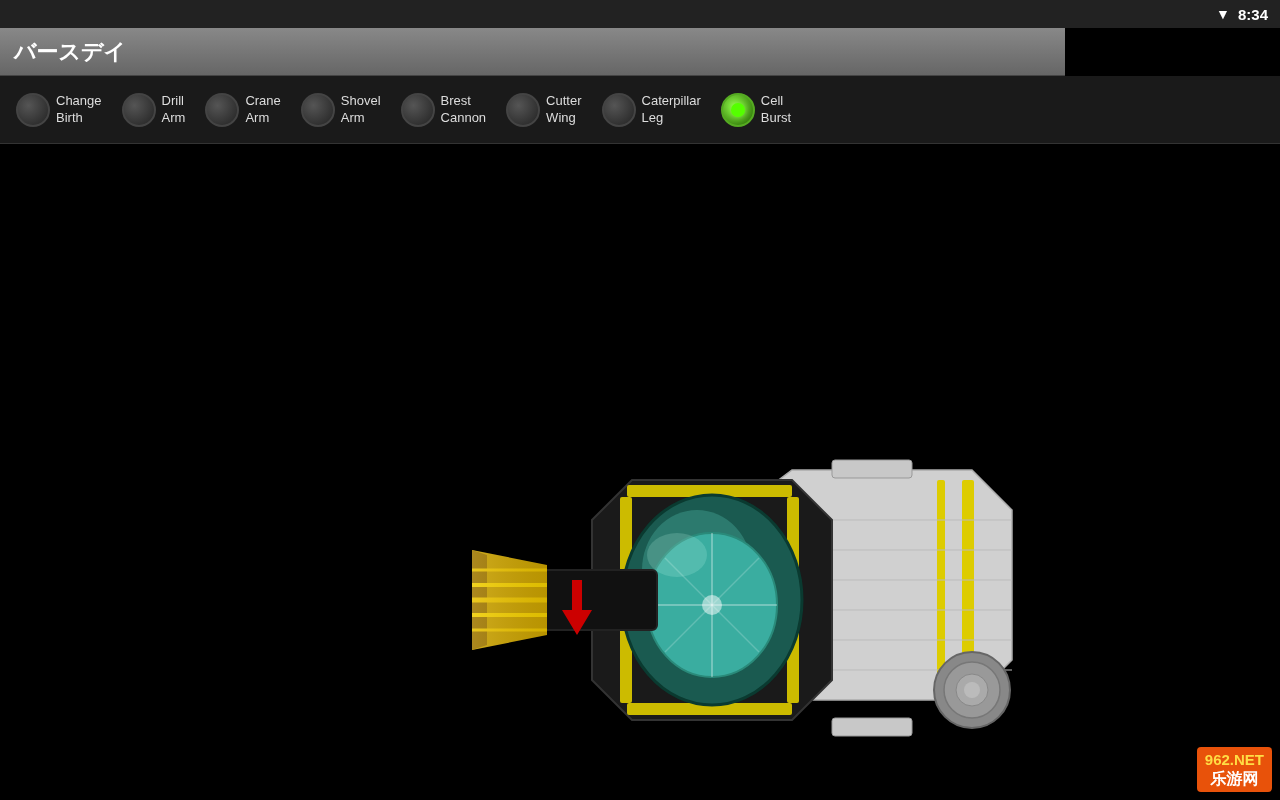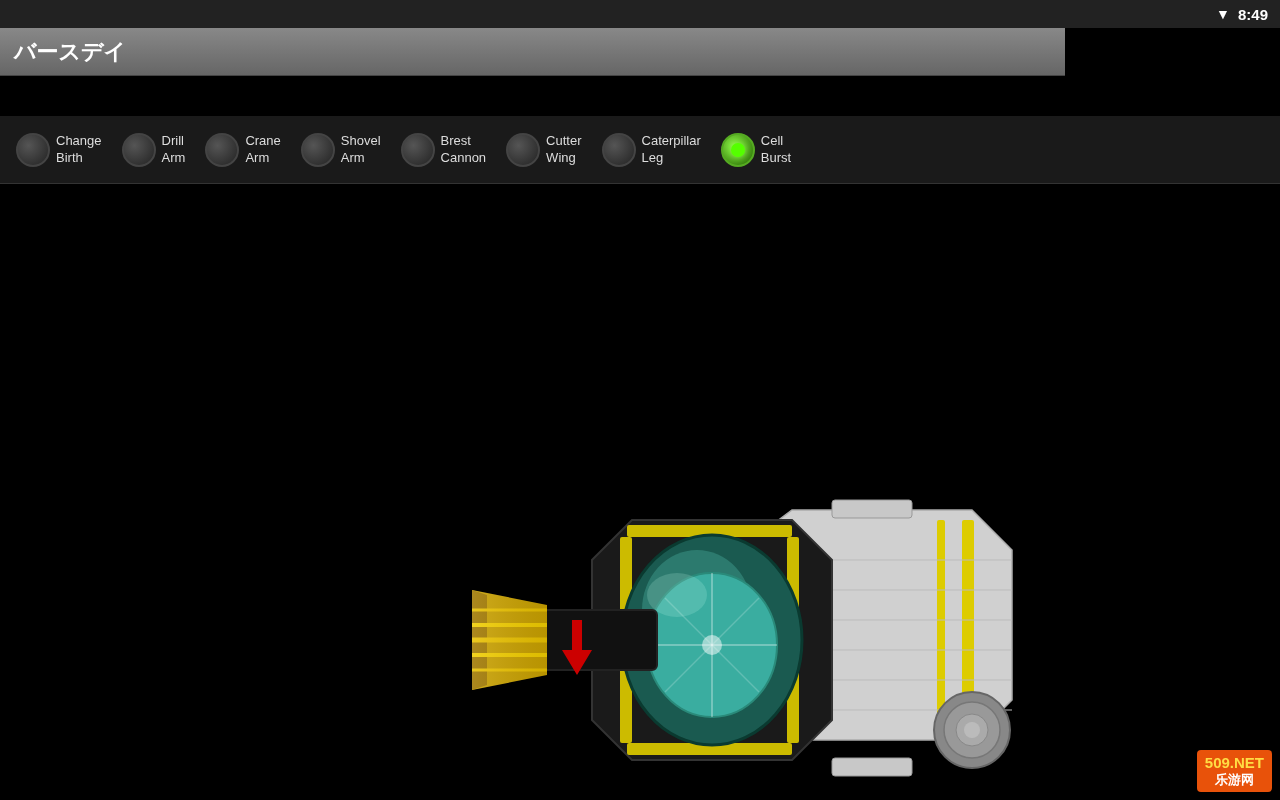--- a/index.html
+++ b/index.html
@@ -52,21 +52,20 @@
     
     #toolbar {
       width: 1280px;
       height: 68px;
       background: #1a1a1a;
       display: flex;
       align-items: center;
       padding: 0 6px;
       gap: 0;
       border-bottom: 1px solid #333;
-      margin-top: 40px;
     }
     .radio-item {
       display: flex;
       align-items: center;
       gap: 6px;
       padding: 0 10px;
       cursor: pointer;
     }
     .radio-btn {
       width: 34px;
@@ -129,28 +128,28 @@
       font-size: 13px;
       font-weight: bold;
       padding: 4px 8px;
       border-radius: 4px;
       display: flex;
       flex-direction: column;
       align-items: center;
       line-height: 1.2;
     }
     #watermark-top { font-size: 15px; color: #ffdd44; }
-    #watermark-bot { font-size: 13px; color: #fff; }
+    #watermark-bot { font-size: 16px; color: #fff; }
   </style>
 </head>
 <body>
 
 <div id="status-bar">
   <span id="wifi-icon">▼</span>
-  <span id="time-display">8:49</span>
+  <span id="time-display">8:34</span>
 </div>
 
 <div id="title-bar">
   <span id="app-title">バースデイ</span>
 </div>
 
 <div id="toolbar">
 
 <div class="radio-item">
       <div class="radio-btn"></div>
@@ -255,15 +254,15 @@
           <stop offset="0%" stop-color="#fff" stop-opacity="0.3"></stop>
           <stop offset="100%" stop-color="#000" stop-opacity="0.2"></stop>
         </linearGradient>
       </defs>
     </svg>
   </div>
 
 </div>
 
 <div id="watermark">
-  <span id="watermark-top">509.NET</span>
+  <span id="watermark-top">962.NET</span>
   <span id="watermark-bot">乐游网</span>
 </div>
 
 </body></html>

